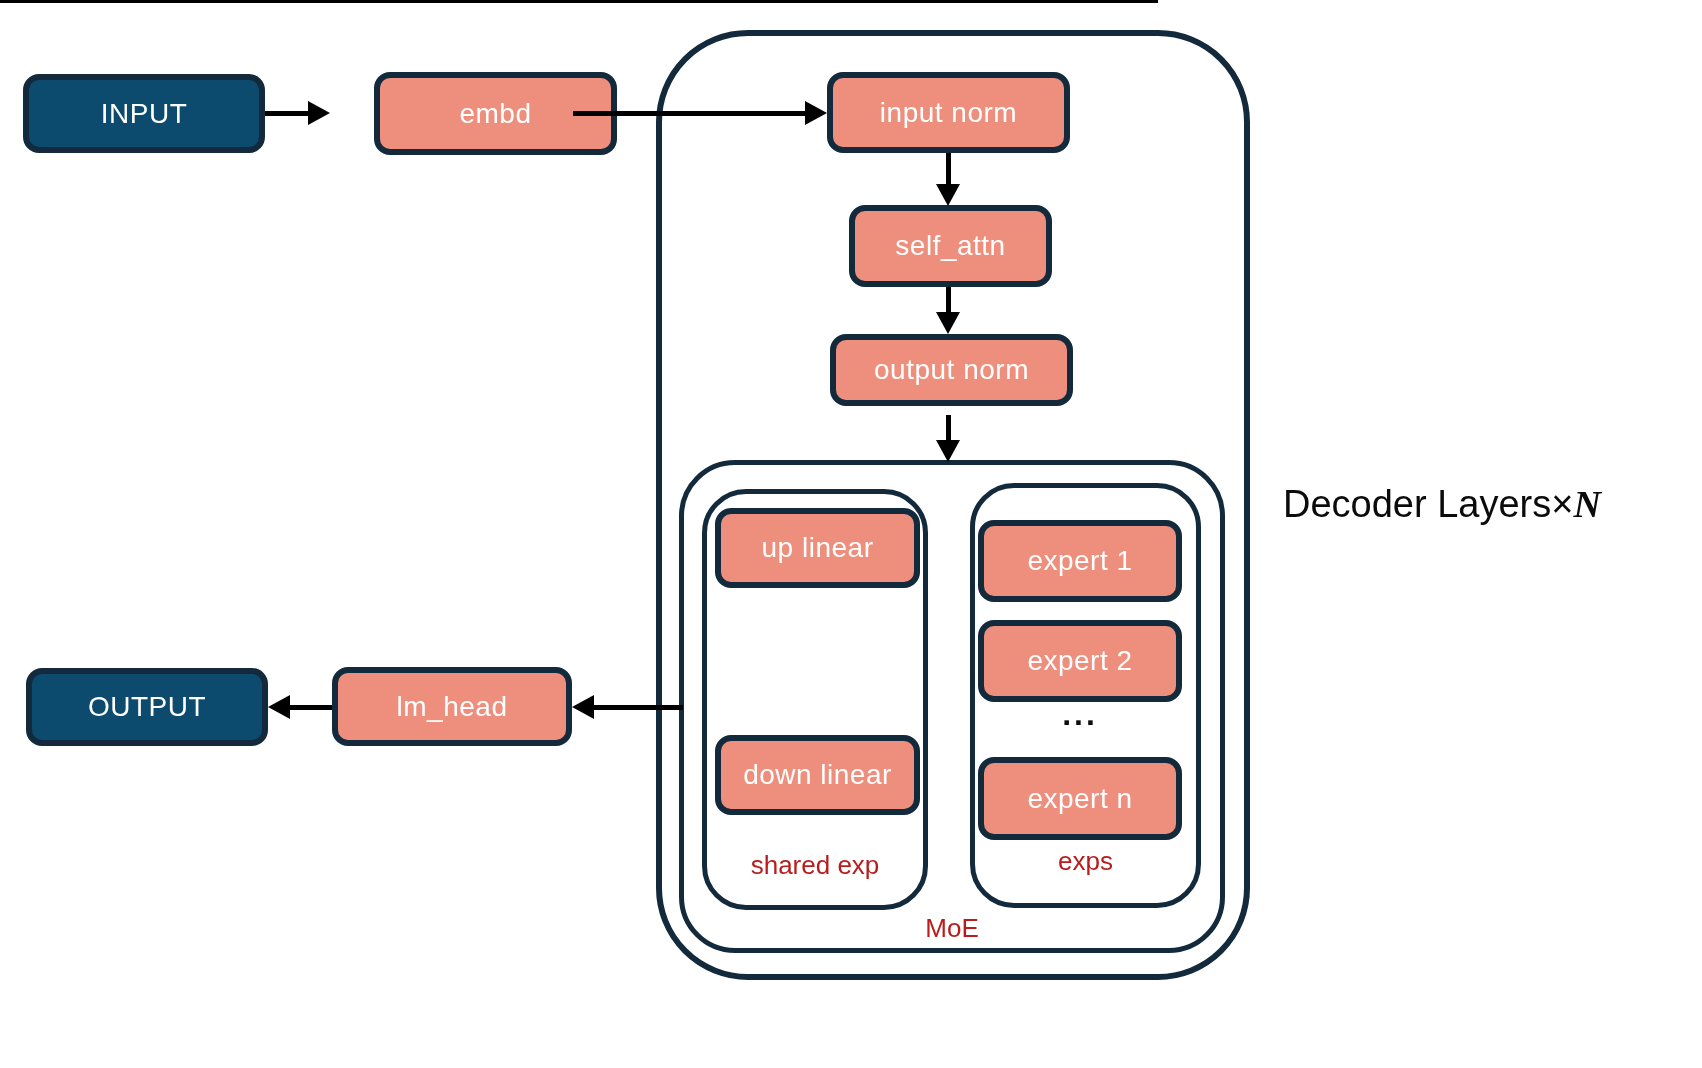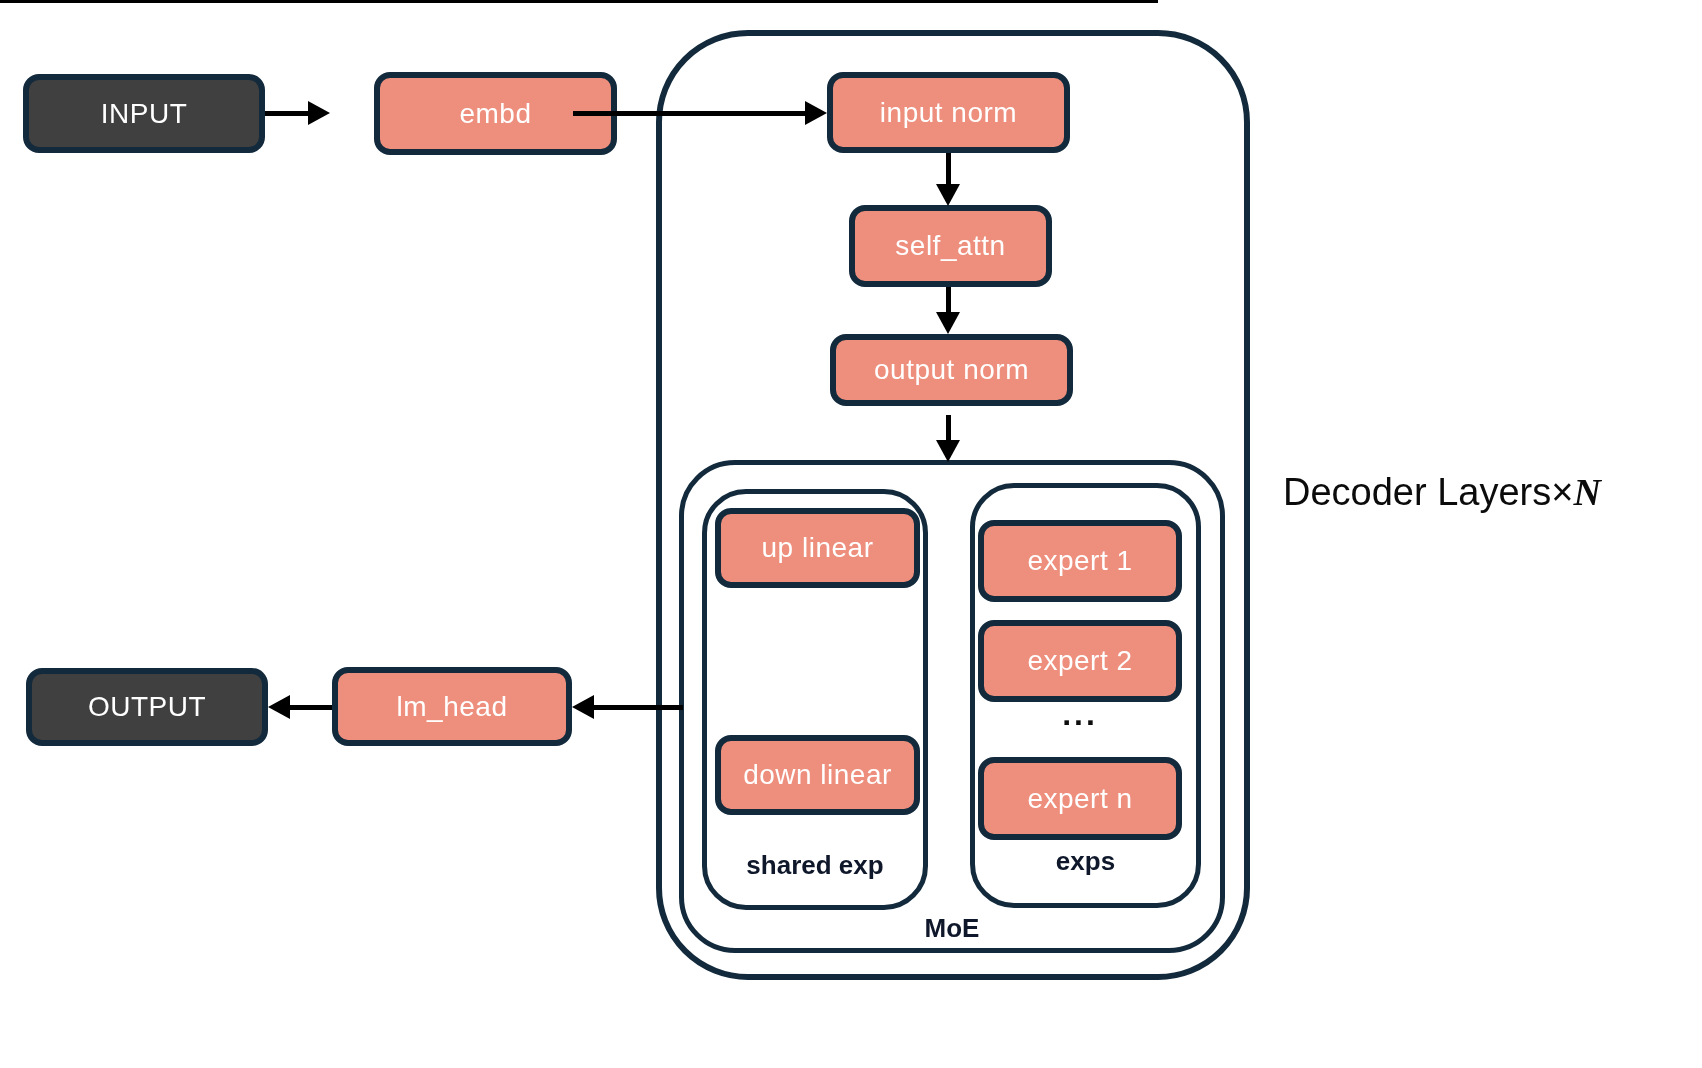--- a/index.html
+++ b/index.html
@@ -22,40 +22,40 @@
     border-radius: 90px;
     background: transparent;
     box-sizing: border-box;
   }
   .container.thin { border-width: 5px; }
   .container-label {
     position: absolute;
     left: 0;
     width: 100%;
     text-align: center;
-    color: #0f172a;
+    color: #b91c1c;
     font-size: 26px;
-    font-weight: 700;
+    font-weight: 400;
   }
   
   .node {
     position: absolute;
     border: 6px solid #132A3C;
     border-radius: 16px;
     box-sizing: border-box;
     display: flex;
     align-items: center;
     justify-content: center;
     color: #FFFFFF;
     font-size: 28px;
     font-weight: 500;
     letter-spacing: 0.5px;
   }
   .salmon { background: #EE8F7D; }
-  .purple { background: #404040; }
+  .purple { background: #0c4a6e; }
   
   .hline {
     position: absolute;
     height: 5px;
     background: #000000;
   }
   .vline {
     position: absolute;
     width: 5px;
     background: #000000;
@@ -78,21 +78,21 @@
     position: absolute;
     width: 0; height: 0;
     border-left: 12px solid transparent;
     border-right: 12px solid transparent;
     border-top: 22px solid #000000;
   }
   
   .decoder-label {
     position: absolute;
     left: 1283px;
-    top: 470px;
+    top: 482px;
     font-size: 38px;
     color: #0B0B0B;
     white-space: nowrap;
     font-weight: 400;
   }
   .decoder-label .math-n {
     font-family: "Liberation Serif", "DejaVu Serif", serif;
     font-style: italic;
     font-weight: 700;
   }

